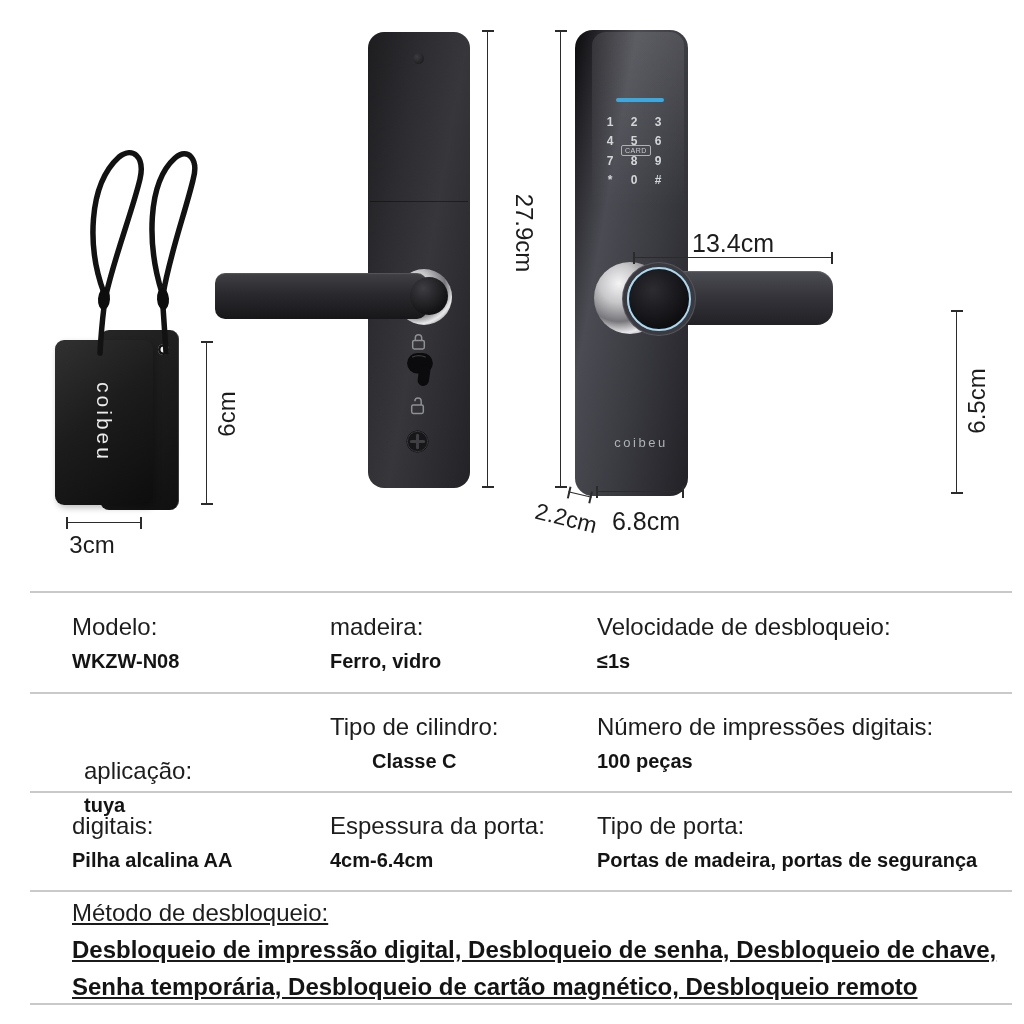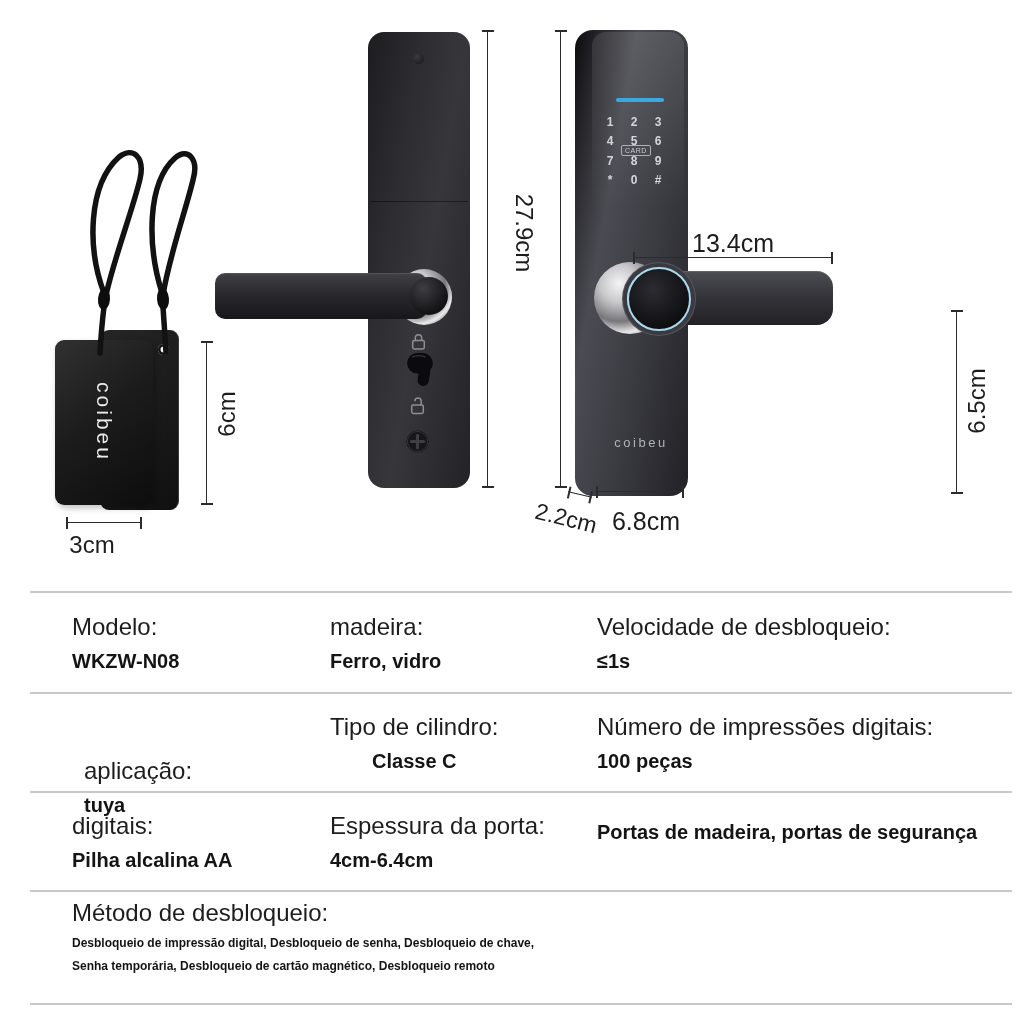--- a/index.html
+++ b/index.html
@@ -67,21 +67,21 @@
     background:radial-gradient(circle at 40% 35%,#2c2c31,#0d0d10 75%);
     border:2px solid #a9d9f1;box-shadow:0 0 0 4px #3a3a40,0 0 0 5px #55555c;}
   .front-logo{position:absolute;left:601px;top:435px;width:80px;text-align:center;
     color:#aeb2b7;font-size:13px;letter-spacing:2.5px;}
 
   
   .divider{position:absolute;left:30px;width:982px;height:1.6px;background:#c9c9c9;}
   .cell{position:absolute;}
   .spec-label{font-size:24px;color:#1d1d1d;}
   .spec-value{font-size:20px;font-weight:bold;color:#141414;margin-top:9px;white-space:nowrap;}
-  .method-line{font-size:12px;font-weight:bold;color:#141414;margin-top:9px;white-space:nowrap;}
+  .method-line{font-size:24px;font-weight:bold;color:#141414;margin-top:9px;white-space:nowrap;}
 </style>
 </head>
 <body>
 
 <div class="canvas">
 
   <div>
     <div class="card-back">
       <div class="card-hole"></div>
     </div>
@@ -212,23 +212,24 @@
 
     <div class="cell" style="left:72px;top:812px;">
       <div class="spec-label">digitais:</div>
       <div class="spec-value">Pilha alcalina AA</div>
     </div>
     <div class="cell" style="left:330px;top:812px;">
       <div class="spec-label">Espessura da porta:</div>
       <div class="spec-value">4cm-6.4cm</div>
     </div>
     <div class="cell" style="left:597px;top:812px;">
+      <div class="spec-label">Tipo de porta:</div>
       <div class="spec-value">Portas de madeira, portas de segurança</div>
     </div>
 
-    <div class="cell" style="left:72px;top:899px;">
+    <div class="cell" style="left:72px;top:899px;text-decoration:underline;">
       <div class="spec-label">Método de desbloqueio:</div>
       <div class="method-line">Desbloqueio de impressão digital, Desbloqueio de senha, Desbloqueio de chave,</div>
       <div class="method-line">Senha temporária, Desbloqueio de cartão magnético, Desbloqueio remoto</div>
     </div>
   </div>
 
 </div>
 
 </body></html>

